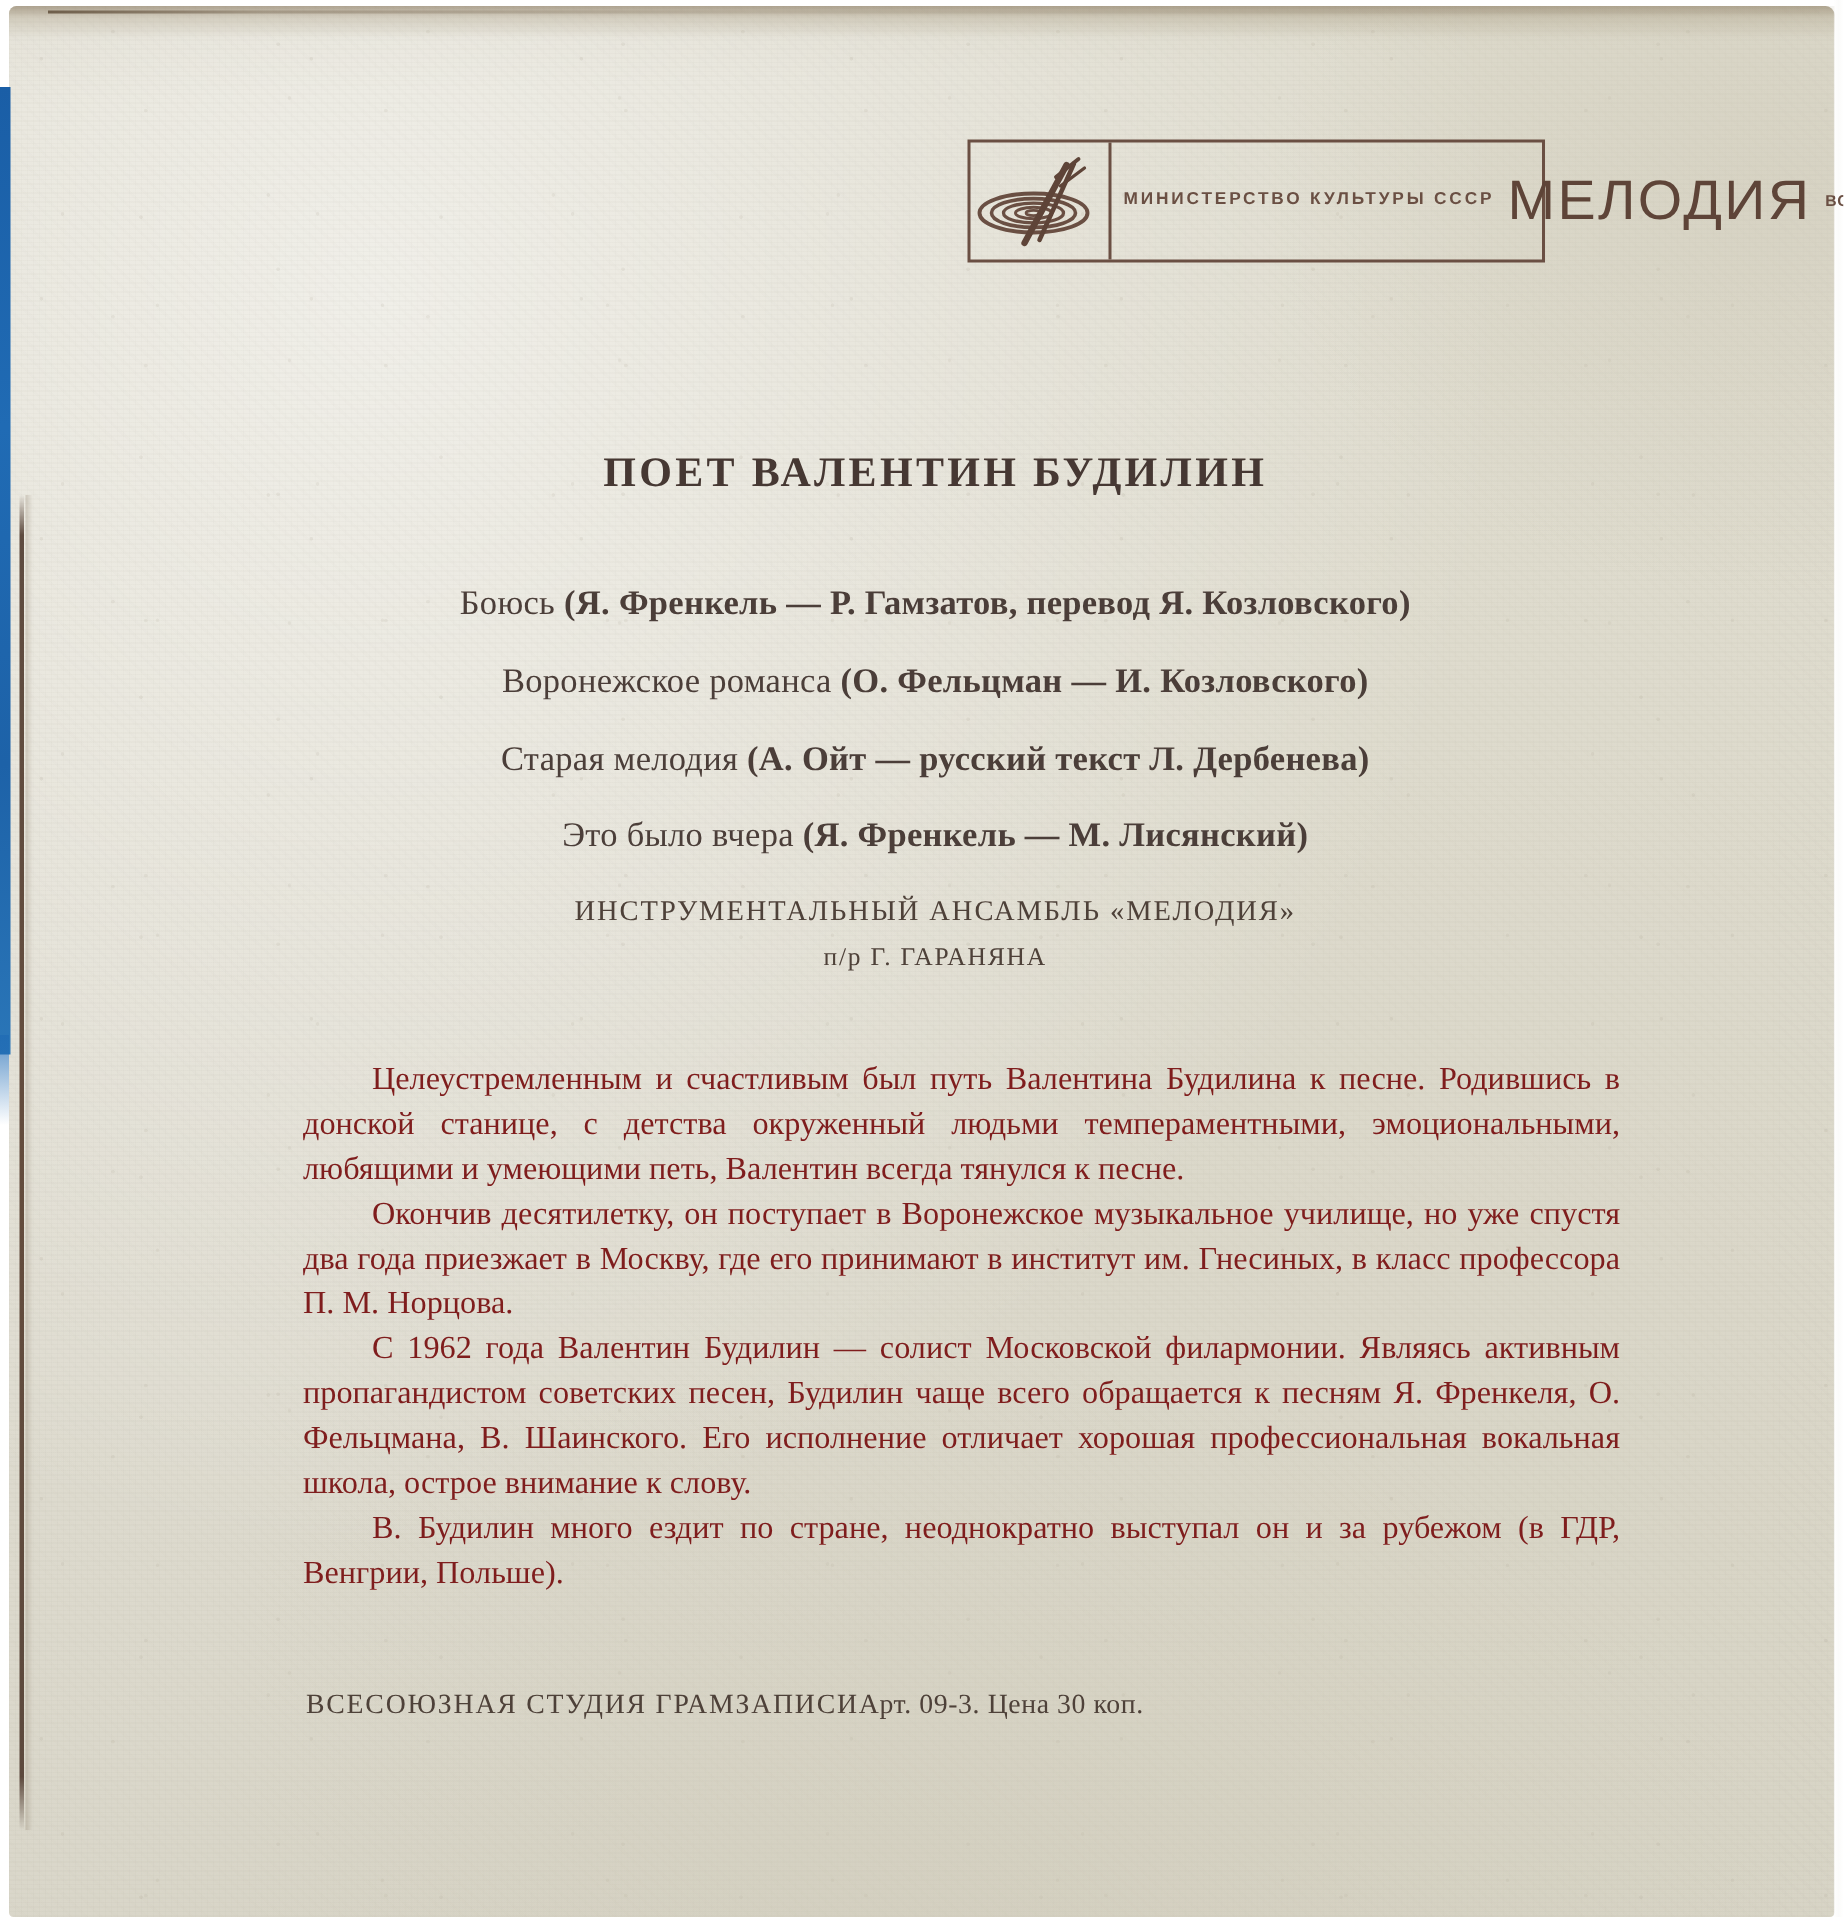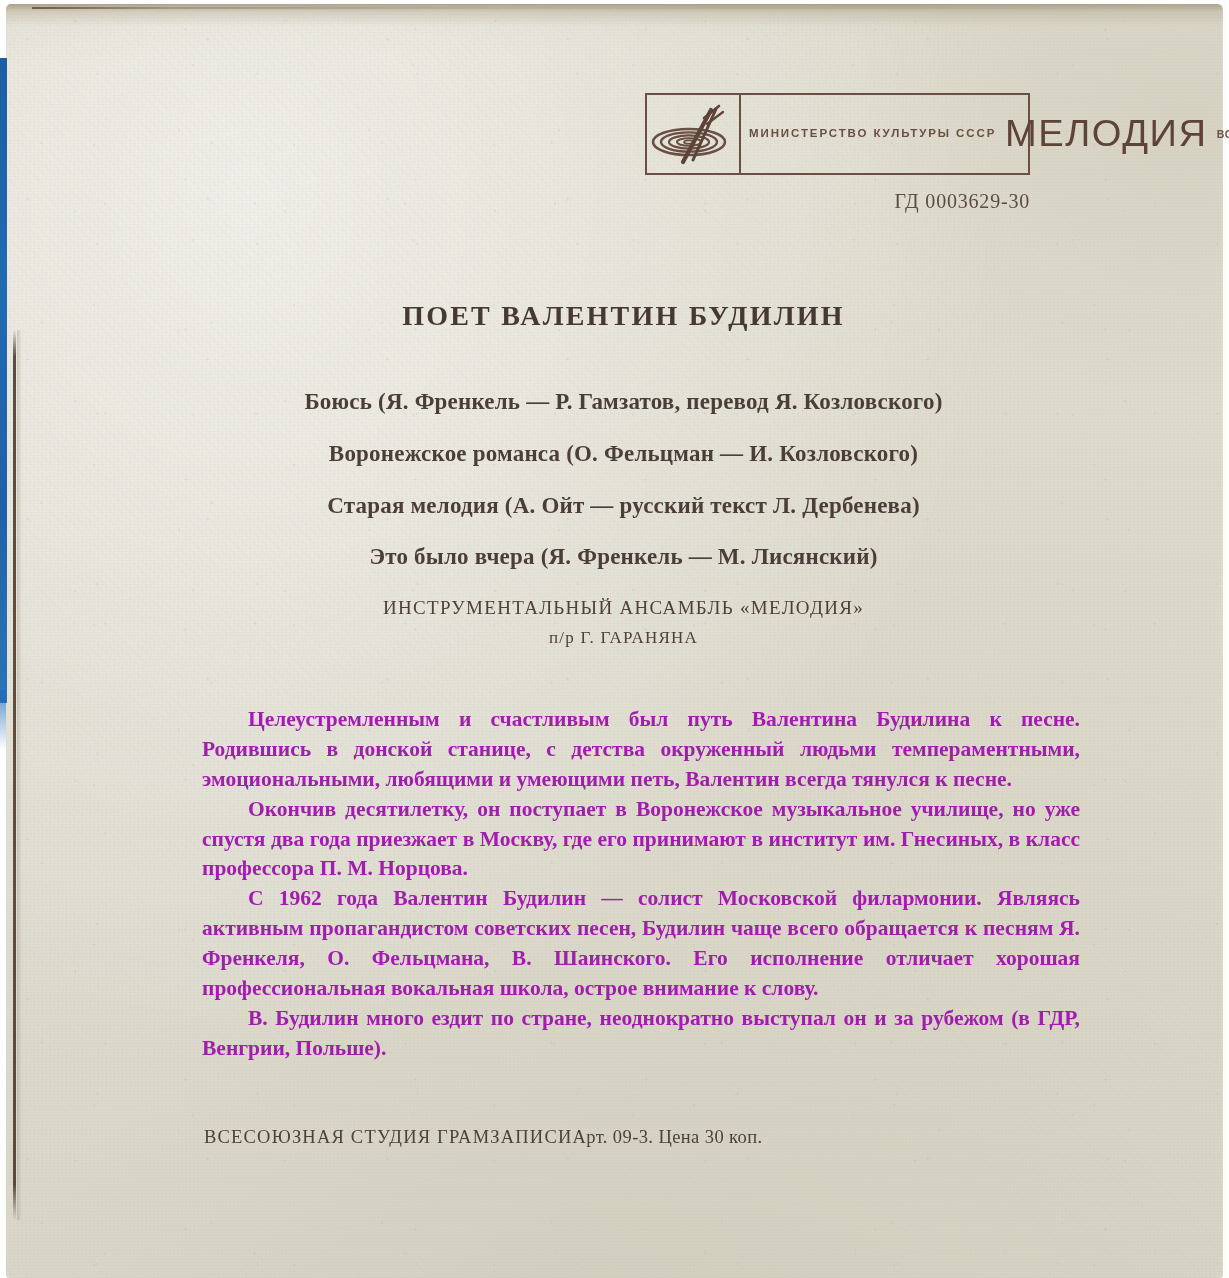--- a/index.html
+++ b/index.html
@@ -233,21 +233,21 @@
     text-align: center;
     font-size: 23px;
     line-height: 1.25;
     color: #4b3e39;
     margin-bottom: 23px;
     letter-spacing: .2px;
     transform: translateX(9px);
     white-space: nowrap;
   }
   .track b {
-    font-weight: 700;
+    font-weight: 400;
   }
   .track .cred { font-weight: 700; }
 
   
   .ensemble {
     position: absolute;
     left: 0; right: 0;
     top: 597px;
     text-align: center;
     transform: translateX(9px);
@@ -268,24 +268,23 @@
 
   
   .body-copy {
     position: absolute;
     left: 202px;
     top: 705px;
     width: 878px;
     font-family: "Liberation Serif", serif;
     font-size: 21.5px;
     line-height: 1.39;
-    color: #a21caf;
+    color: #7f1d1d;
     text-align: justify;
     text-justify: inter-word;
-    font-weight: bold;
   }
   .body-copy p {
     margin: 0;
     text-indent: 46px;
   }
 
   
   .footer {
     position: absolute;
     left: 204px;
@@ -361,21 +360,20 @@
 
         <div class="logo-text">
           <div class="logo-top">МИНИСТЕРСТВО КУЛЬТУРЫ СССР</div>
           <div class="logo-mid">МЕЛОДИЯ</div>
           <div class="logo-bot">ВСЕСОЮЗНАЯ ФИРМА ГРАМПЛАСТИНОК</div>
         </div>
 
       </div>
     </div>
 
-    <div class="catalog">ГД  0003629-30</div>
 
     <div class="main-title">ПОЕТ ВАЛЕНТИН БУДИЛИН</div>
 
     <div class="tracks">
 
       <div class="track">
         <b>Боюсь</b>
         <span class="cred">(Я. Френкель — Р. Гамзатов, перевод Я. Козловского)</span>
       </div>
 

